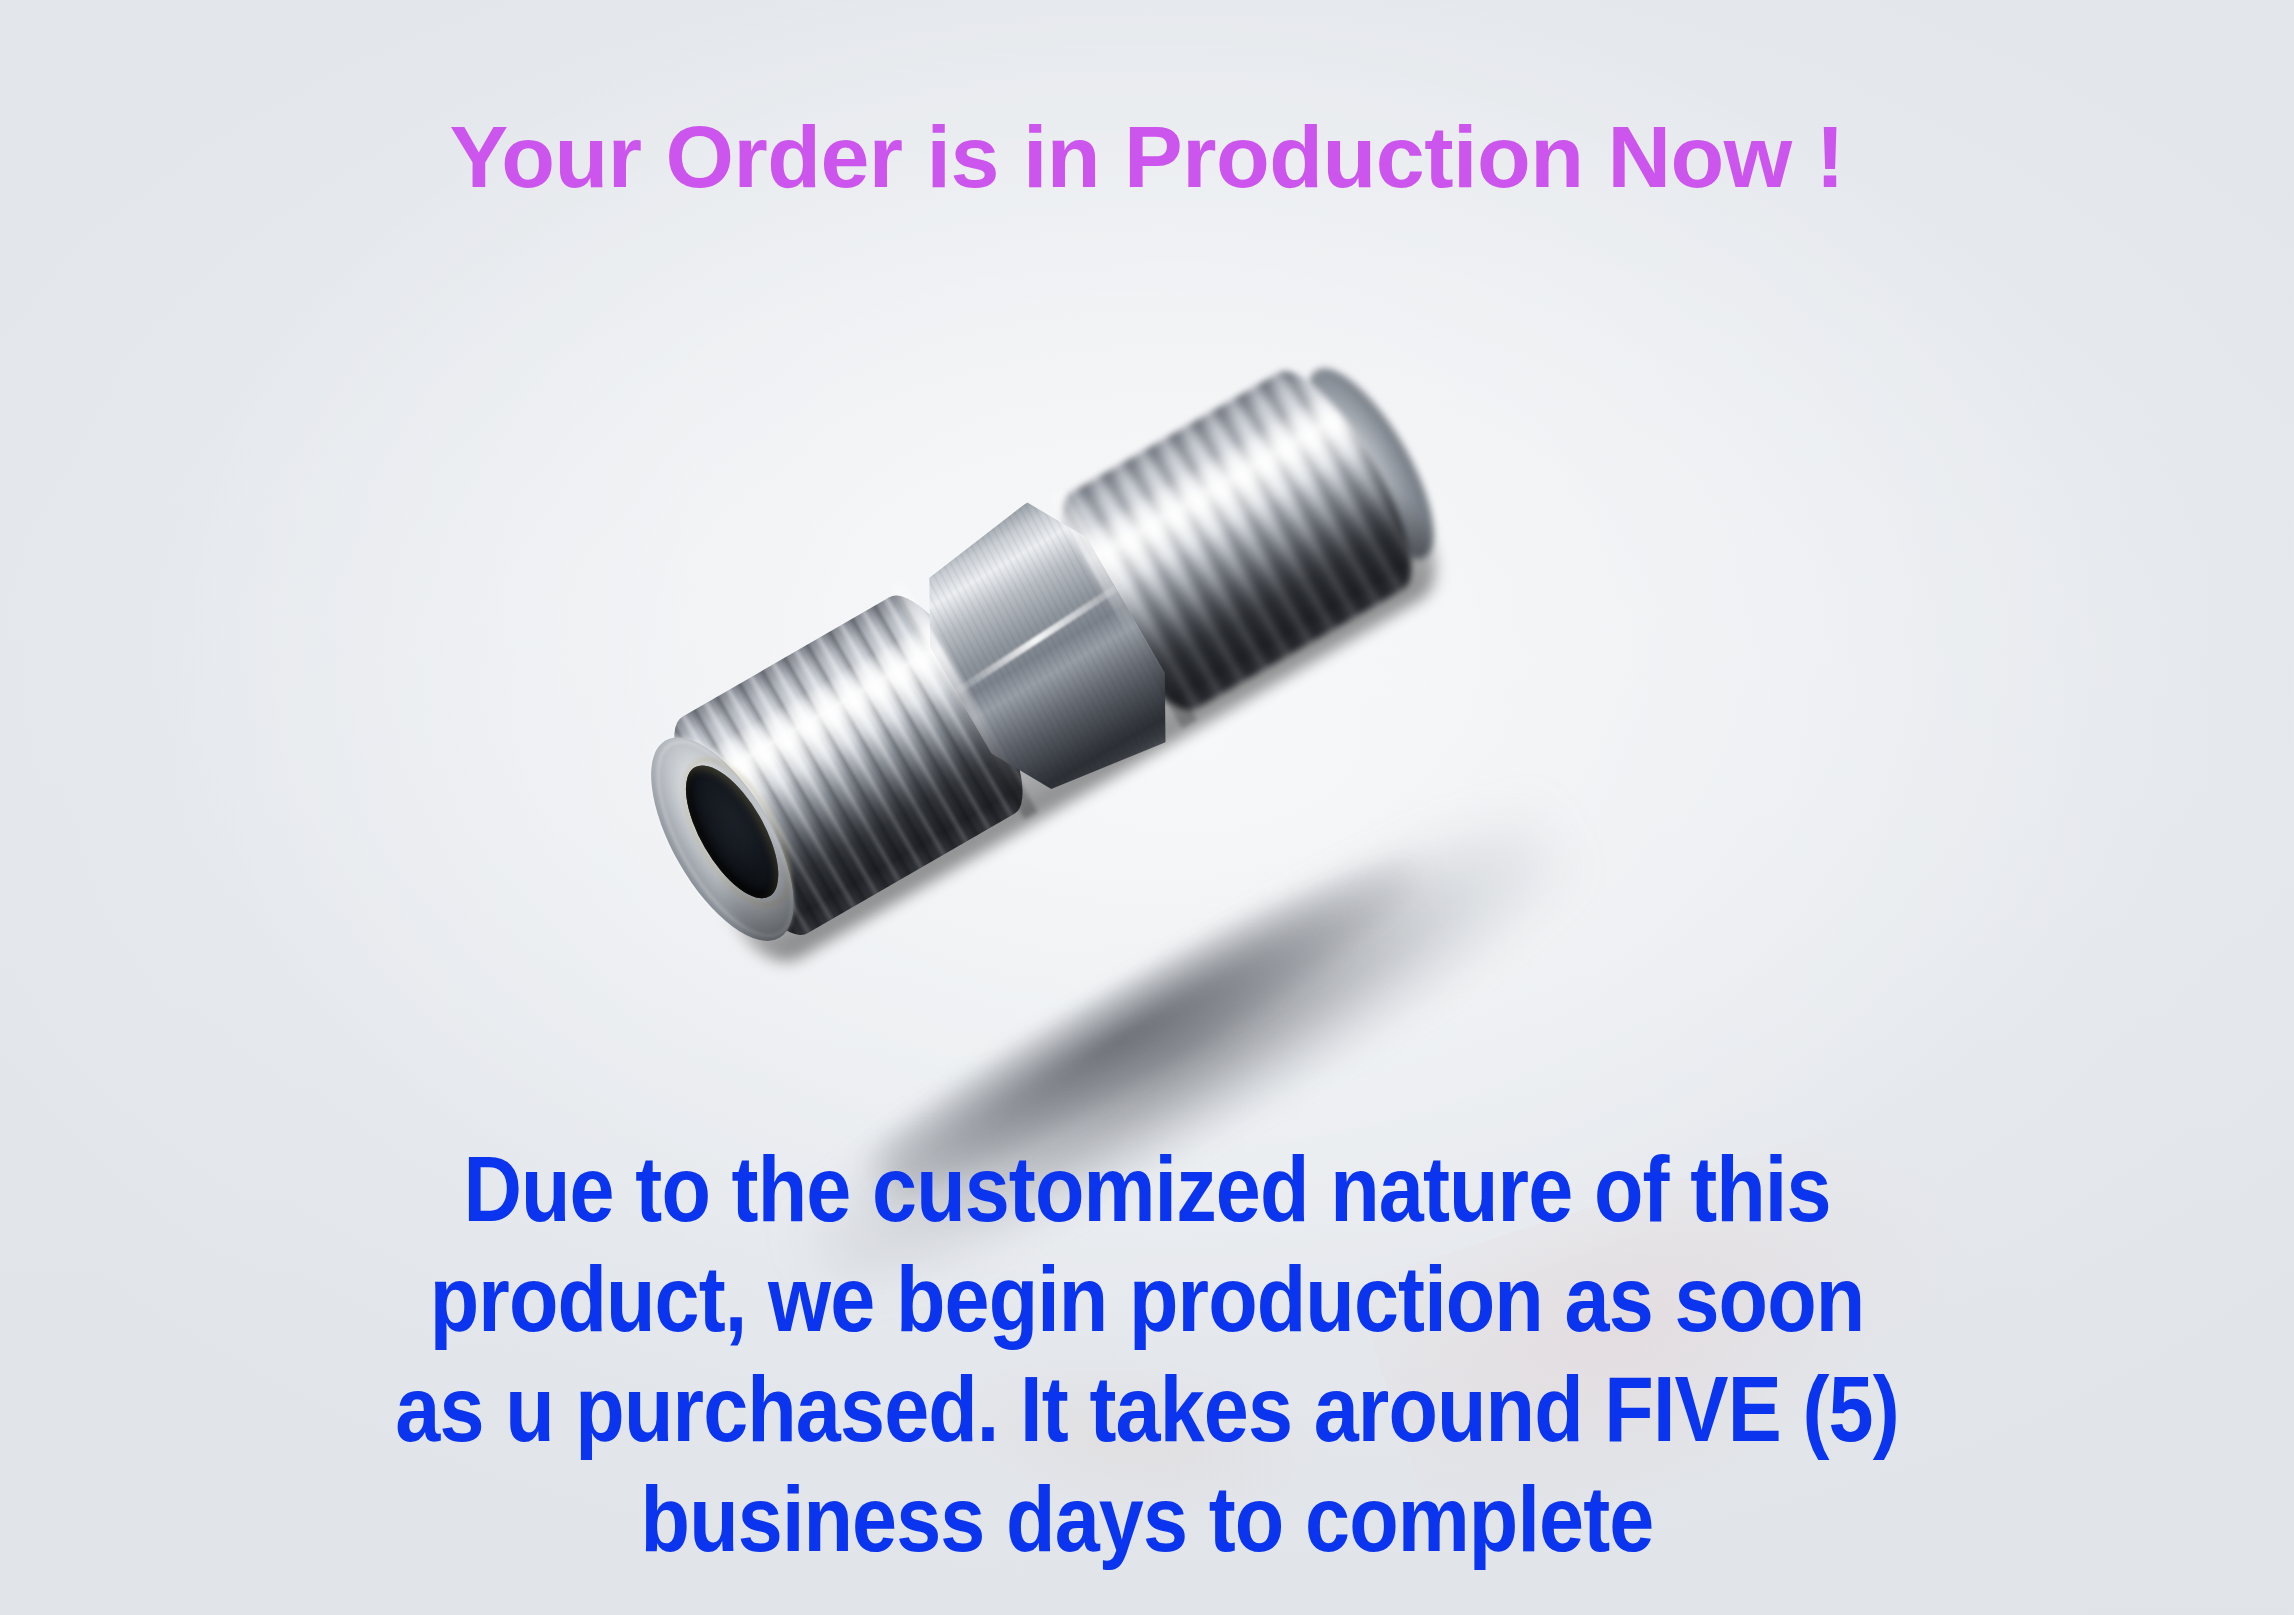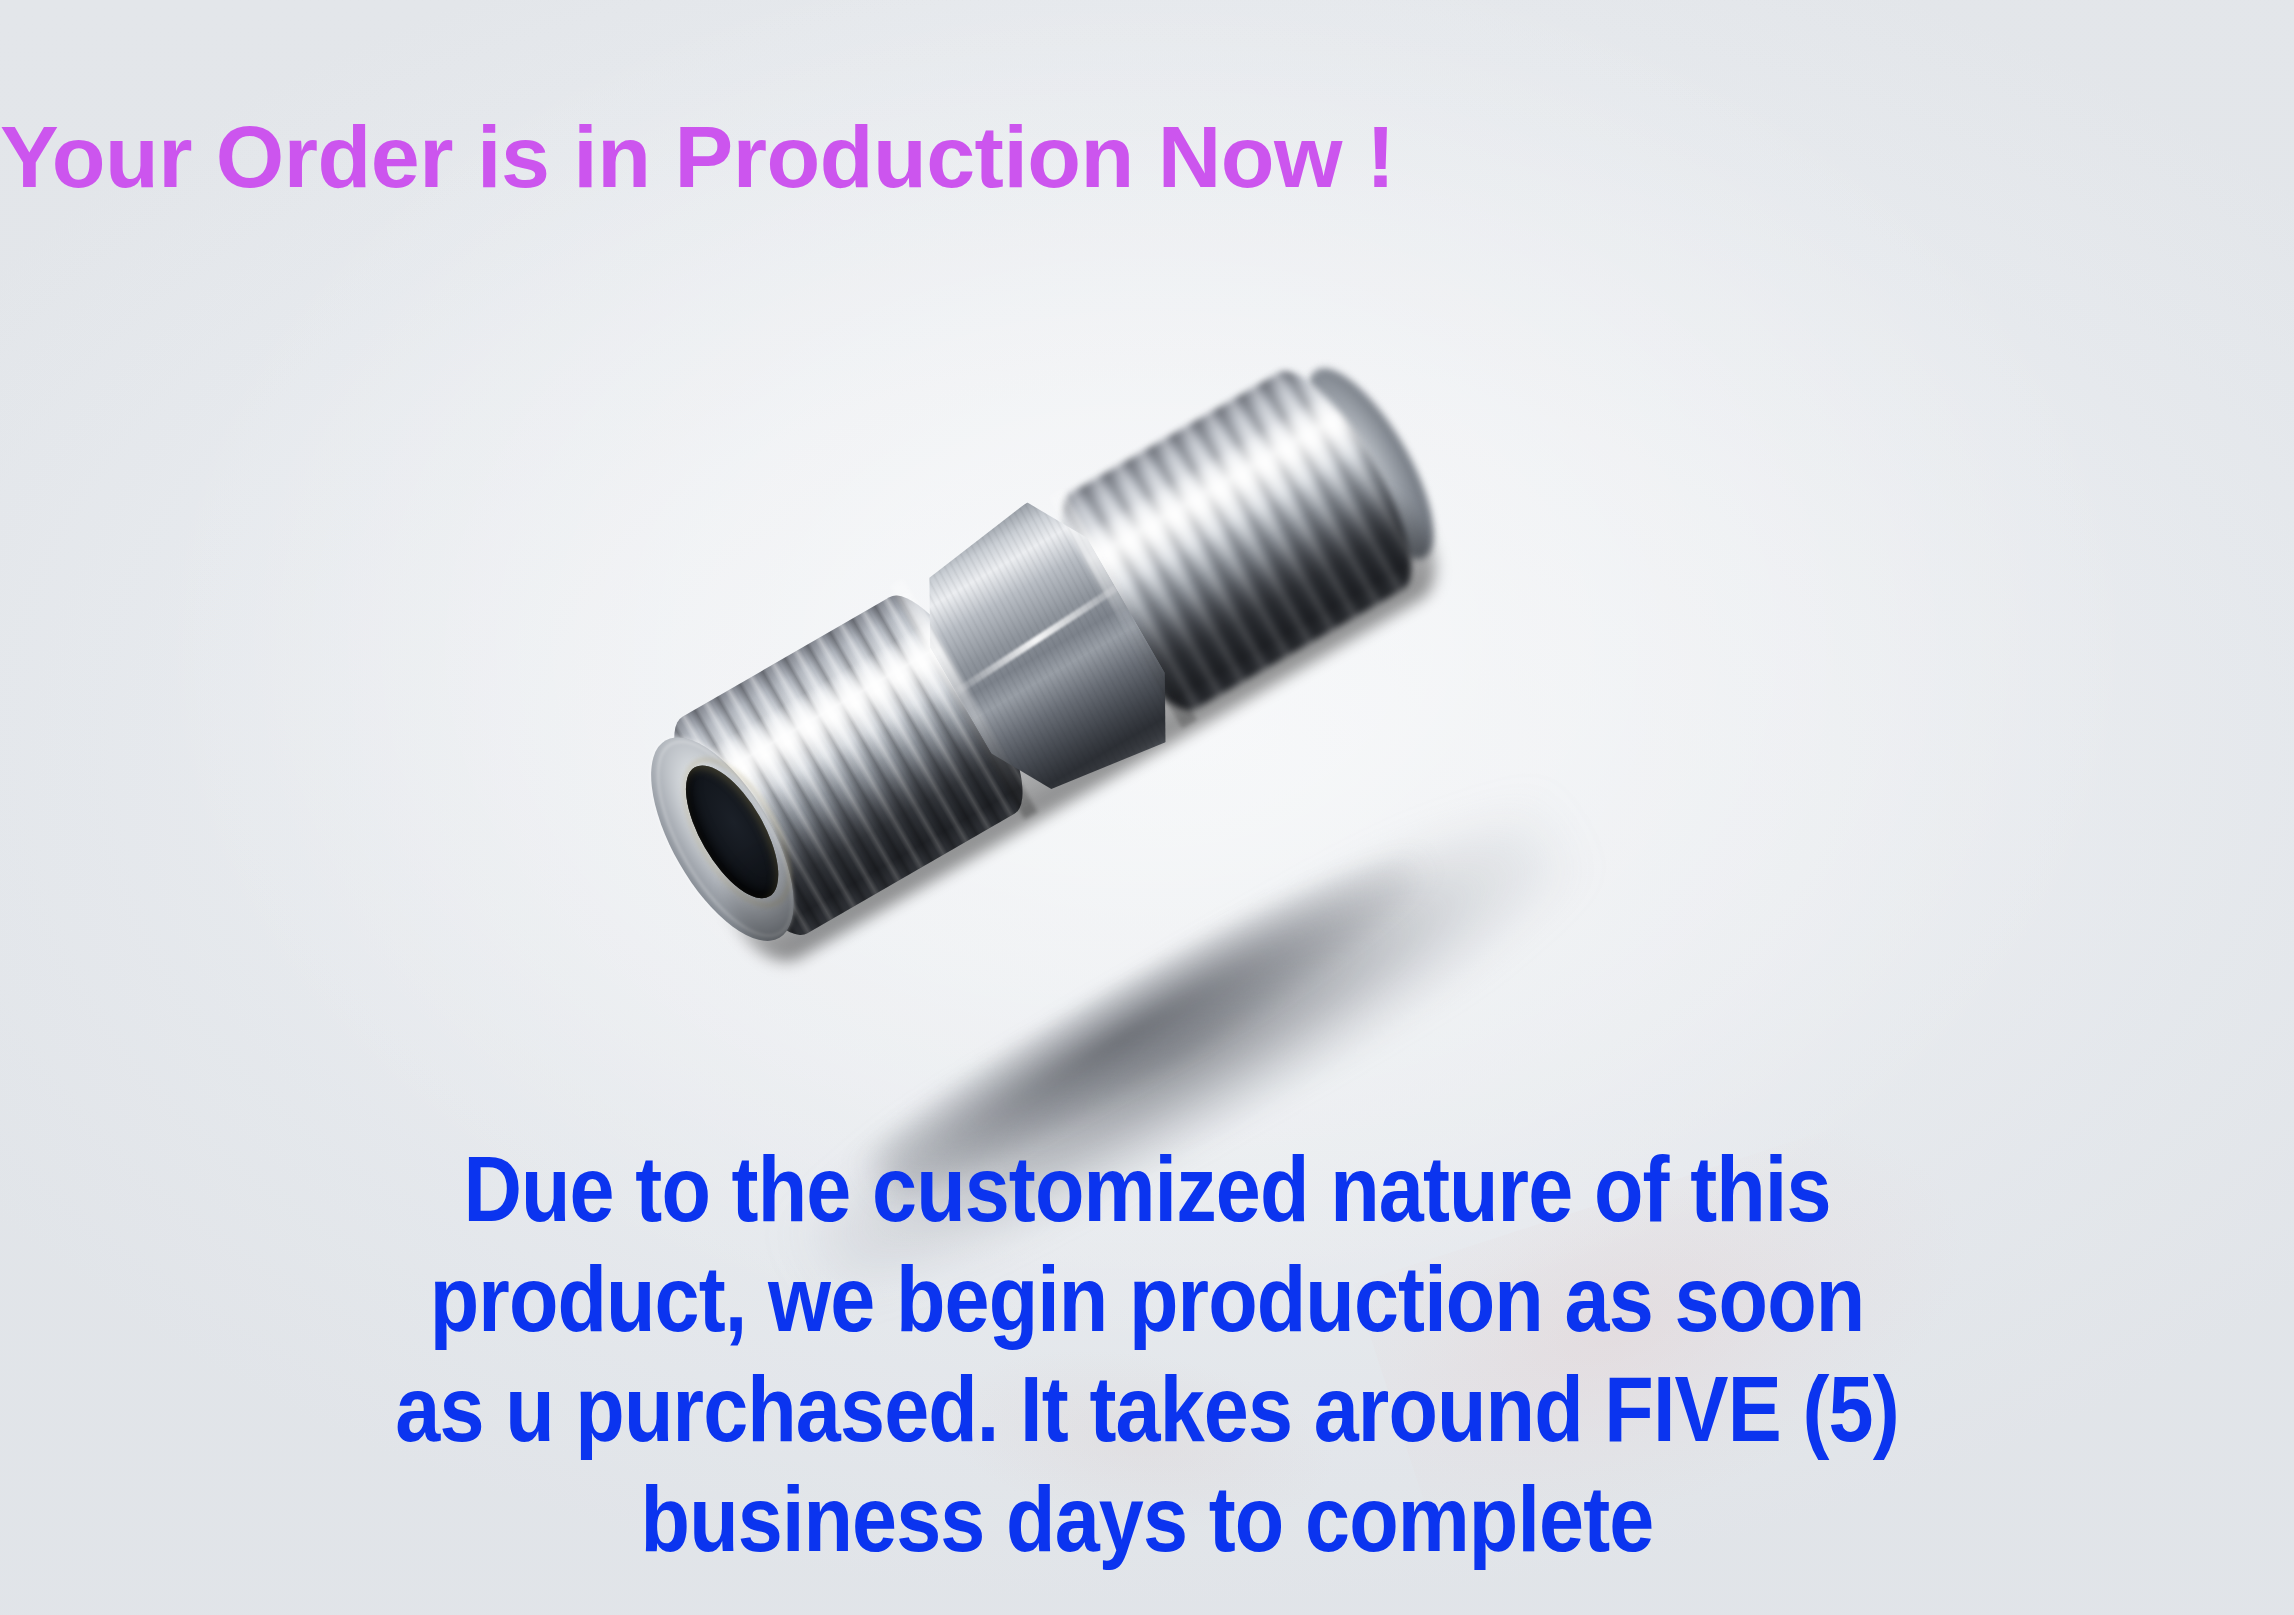--- a/index.html
+++ b/index.html
@@ -43,20 +43,21 @@
     background: radial-gradient(ellipse at 50% 50%, rgba(215,195,190,0.20) 0%, rgba(255,255,255,0) 70%);
     transform: rotate(8deg);
     pointer-events: none;
   }
 
   
   .headline {
     position: absolute;
     left: 0; right: 0;
     top: 113px;
+    text-align: center;
     font-size: 88px;
     font-weight: bold;
     letter-spacing: -0.5px;
     line-height: 1.0;
     color: #cc55ee;
     white-space: nowrap;
   }
 
   
   .photo-stage {

